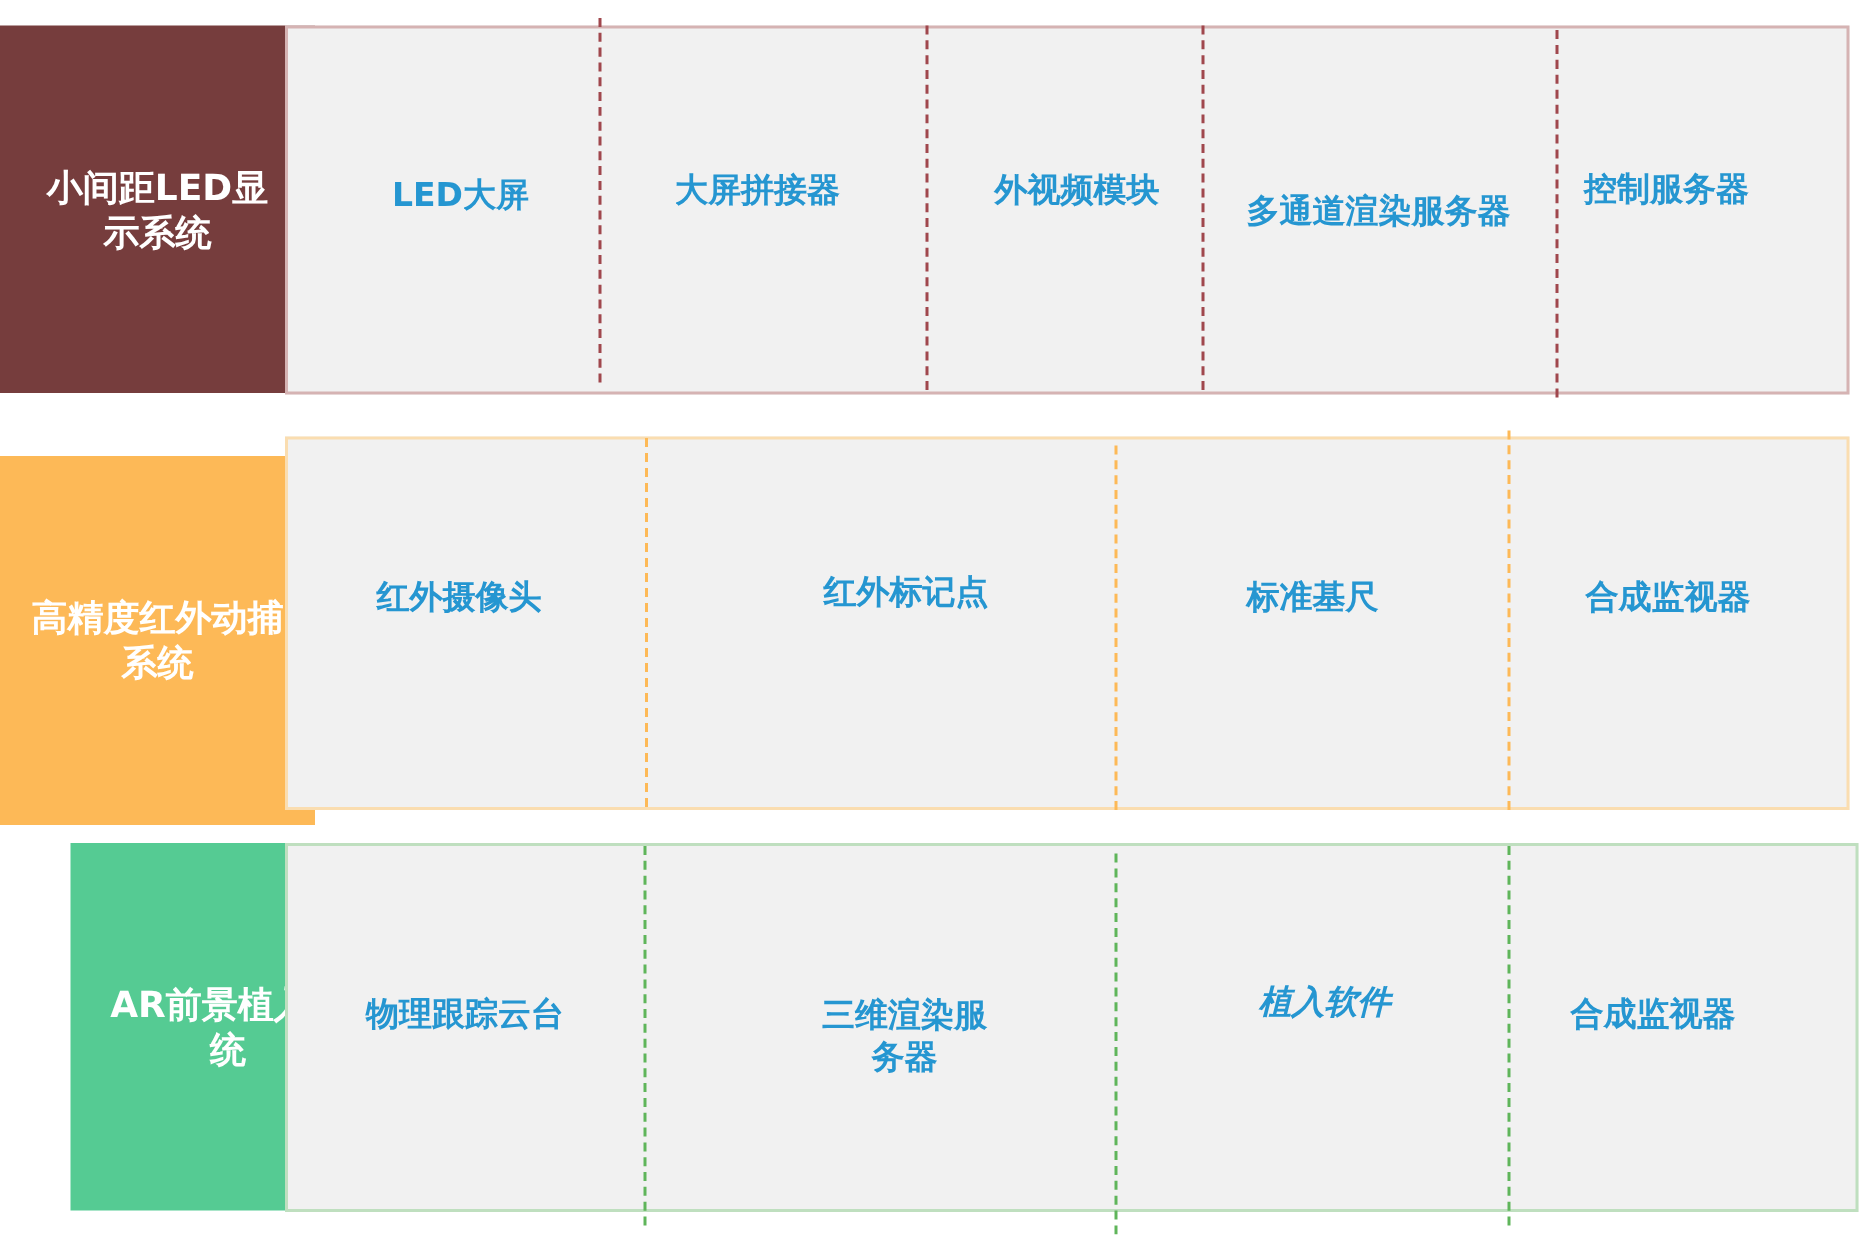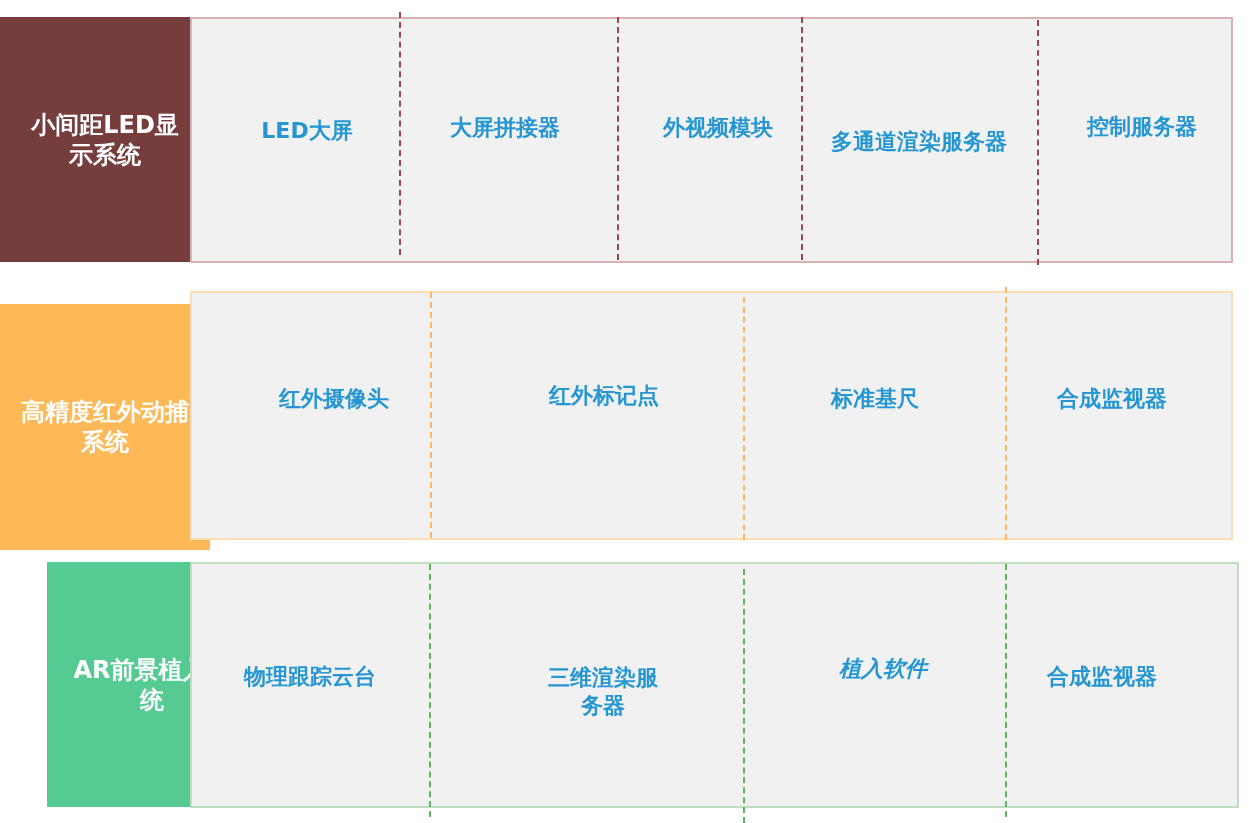--- a/index.html
+++ b/index.html
@@ -36,32 +36,32 @@
   </div>
   <div class="content-box" style="top:17px;width:1043px;height:246px;border-color:#D5B3B3;"></div>
   <div class="divider" style="left:399px;top:12px;height:243px;border-color:#A0474D;"></div>
   <div class="divider" style="left:617px;top:17px;height:243px;border-color:#A0474D;"></div>
   <div class="divider" style="left:801px;top:17px;height:243px;border-color:#A0474D;"></div>
   <div class="divider" style="left:1037px;top:20px;height:245px;border-color:#A0474D;"></div>
   <div class="cell-text" style="left:307px;top:131px;">LED大屏</div>
   <div class="cell-text" style="left:505px;top:128px;">大屏拼接器</div>
   <div class="cell-text" style="left:718px;top:128px;">外视频模块</div>
   <div class="cell-text wrap" style="left:919px;top:142px;width:180px;">多通道渲染服务器</div>
-  <div class="cell-text" style="left:1111px;top:127px;margin-left:31px;">控制服务器</div>
+  <div class="cell-text" style="left:1111px;top:127px;">控制服务器</div>
 </div>
 
 <div>
   <div class="label-box" style="top:304px;height:246px;background:#FDB957;">
     <span>高精度红外动捕系统</span>
   </div>
   <div class="content-box" style="top:291px;width:1043px;height:249px;border-color:#FADDB0;"></div>
   <div class="divider" style="left:430px;top:292px;height:246px;border-color:#FDB957;"></div>
   <div class="divider" style="left:743px;top:297px;height:243px;border-color:#FDB957;"></div>
   <div class="divider" style="left:1005px;top:287px;height:253px;border-color:#FDB957;"></div>
-  <div class="cell-text" style="left:306px;top:399px;margin-left:28px;">红外摄像头</div>
+  <div class="cell-text" style="left:306px;top:399px;">红外摄像头</div>
   <div class="cell-text" style="left:604px;top:396px;">红外标记点</div>
   <div class="cell-text" style="left:875px;top:399px;">标准基尺</div>
   <div class="cell-text" style="left:1112px;top:399px;">合成监视器</div>
 </div>
 
 <div>
   <div class="label-box" style="top:562px;height:245px;background:#55CB93;padding:0 18px;margin-left:47px;">
     <span>AR前景植入系 统</span>
   </div>
   <div class="content-box" style="top:562px;width:1049px;height:246px;border-color:#BFDFBF;"></div>

